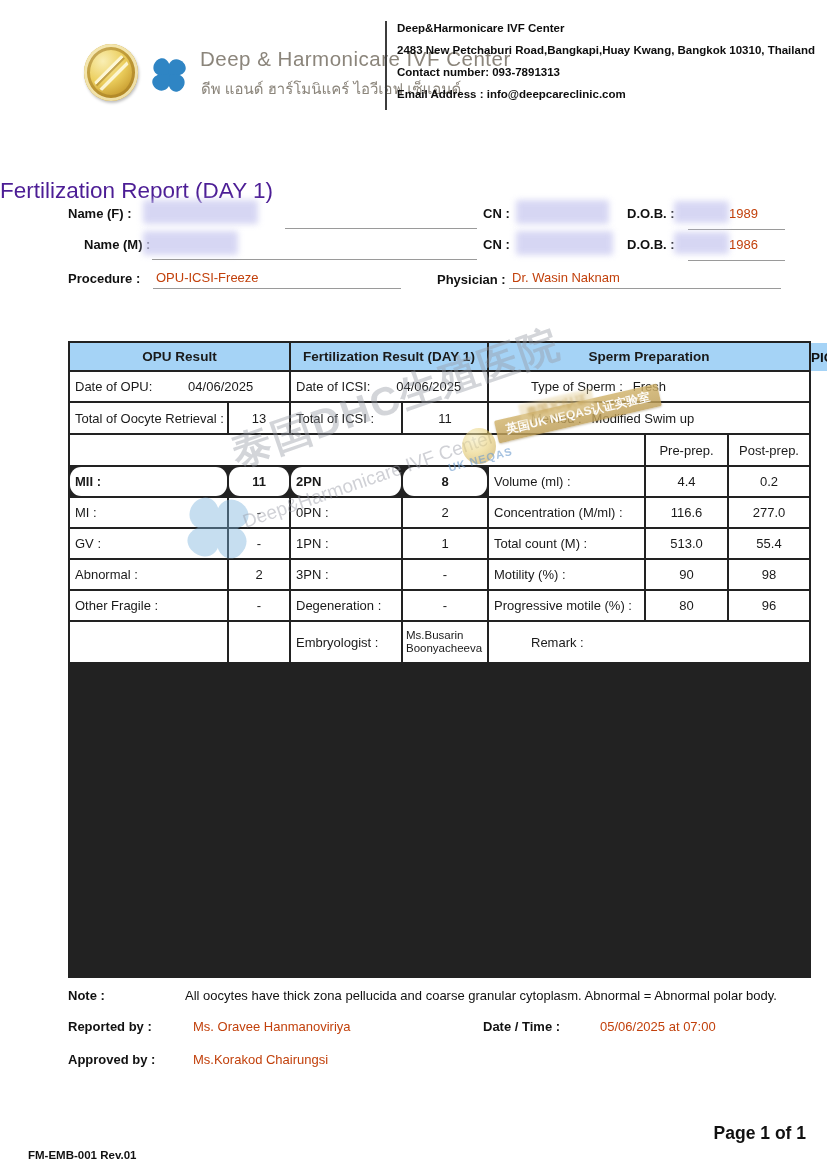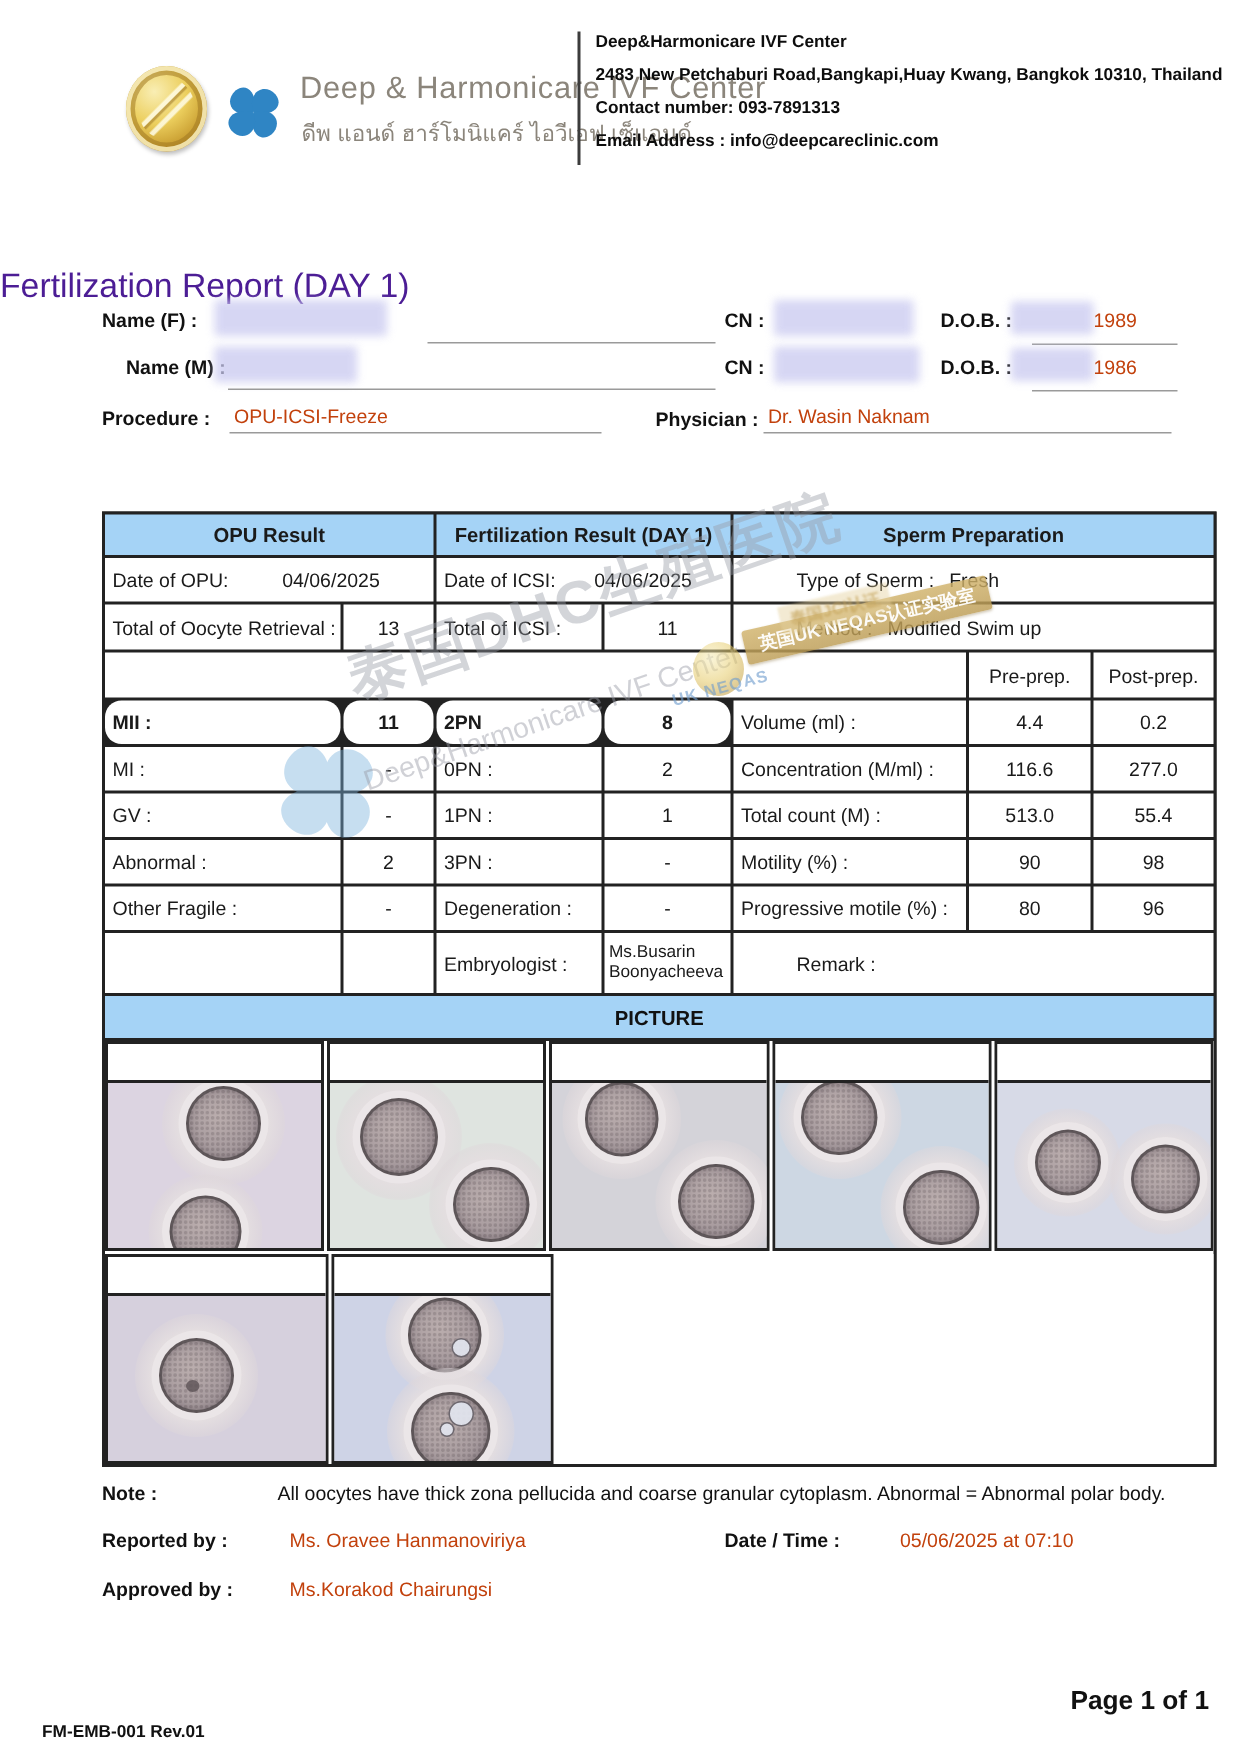--- a/index.html
+++ b/index.html
@@ -21,21 +21,21 @@
 
   
   .rpt-title { position:absolute; left:0; top:159px; width:100%; text-align:left; font-size:22.5px; color:#4c1d95;margin-top:19px; }
   .lbl { position:absolute; font-size:13px; font-weight:600; color:#111; white-space:nowrap; }
   .bluev { position:absolute; font-size:13px; color:#c2410c; white-space:nowrap; }
   .redact { position:absolute; background:#c9c9f0; border-radius:2px; filter:blur(3px); opacity:.75; }
   .uline { position:absolute; height:1px; background:#9a9a9a; }
 
   
   .rt { position:absolute; left:68px; top:341px; width:743px; height:637px; border:2px solid #222; background:#222;
-        display:flex; flex-direction:column; gap:2px; }
+        display:flex; flex-direction:row; gap:2px; }
   .grid { display:grid; grid-template-columns:157px 60px 110px 84px 155px 81px 80px;
           grid-template-rows:27px 29px 30px 30px 29px 29px 29px 29px 29px 40px; gap:2px; background:#222; }
   .cell { background:#fff; display:flex; align-items:center; padding-left:5px; font-size:13px; overflow:hidden; }
   .cell.c { justify-content:center; padding-left:0; }
   .cell.hd { background:#a5d3f6; justify-content:center; padding-left:0; font-weight:700; font-size:13.5px; }
   .cell.b { font-weight:700;border-radius:11px; }
   .s2 { grid-column: span 2; } .s3 { grid-column: span 3; padding-left: 42px; } .s5 { grid-column: span 5; }
   .vmid { flex:1; text-align:center; }
   .vgap { margin-left:10px; }
   .small2 { font-size:11.5px; line-height:1.15; padding:2px 0 2px 3px; }
@@ -349,20 +349,20 @@
     <div class="wm-badge">英国UK NEQAS认证实验室</div>
     <div class="wm-jci">泰国JCI认证</div>
   </div>
 
   <div class="lbl" style="left:68px;top:988px;">Note :</div>
   <div class="noteTxt" style="left:185px;top:988px;">All oocytes have thick zona pellucida and coarse granular cytoplasm. Abnormal = Abnormal polar body.</div>
 
   <div class="lbl" style="left:68px;top:1019px;">Reported by :</div>
   <div class="bluev" style="left:193px;top:1019px;">Ms. Oravee Hanmanoviriya</div>
   <div class="lbl" style="left:483px;top:1019px;">Date / Time :</div>
-  <div class="bluev" style="left:600px;top:1019px;">05/06/2025 at 07:10</div>
+  <div class="bluev" style="left:600px;top:1019px;">05/06/2025 at 07:00</div>
 
   <div class="lbl" style="left:68px;top:1052px;">Approved by :</div>
   <div class="bluev" style="left:193px;top:1052px;">Ms.Korakod Chairungsi</div>
 
   <div class="pagenum">Page 1 of 1</div>
   <div class="formcode">FM-EMB-001 Rev.01</div>
 </div>
 
 </body></html>

